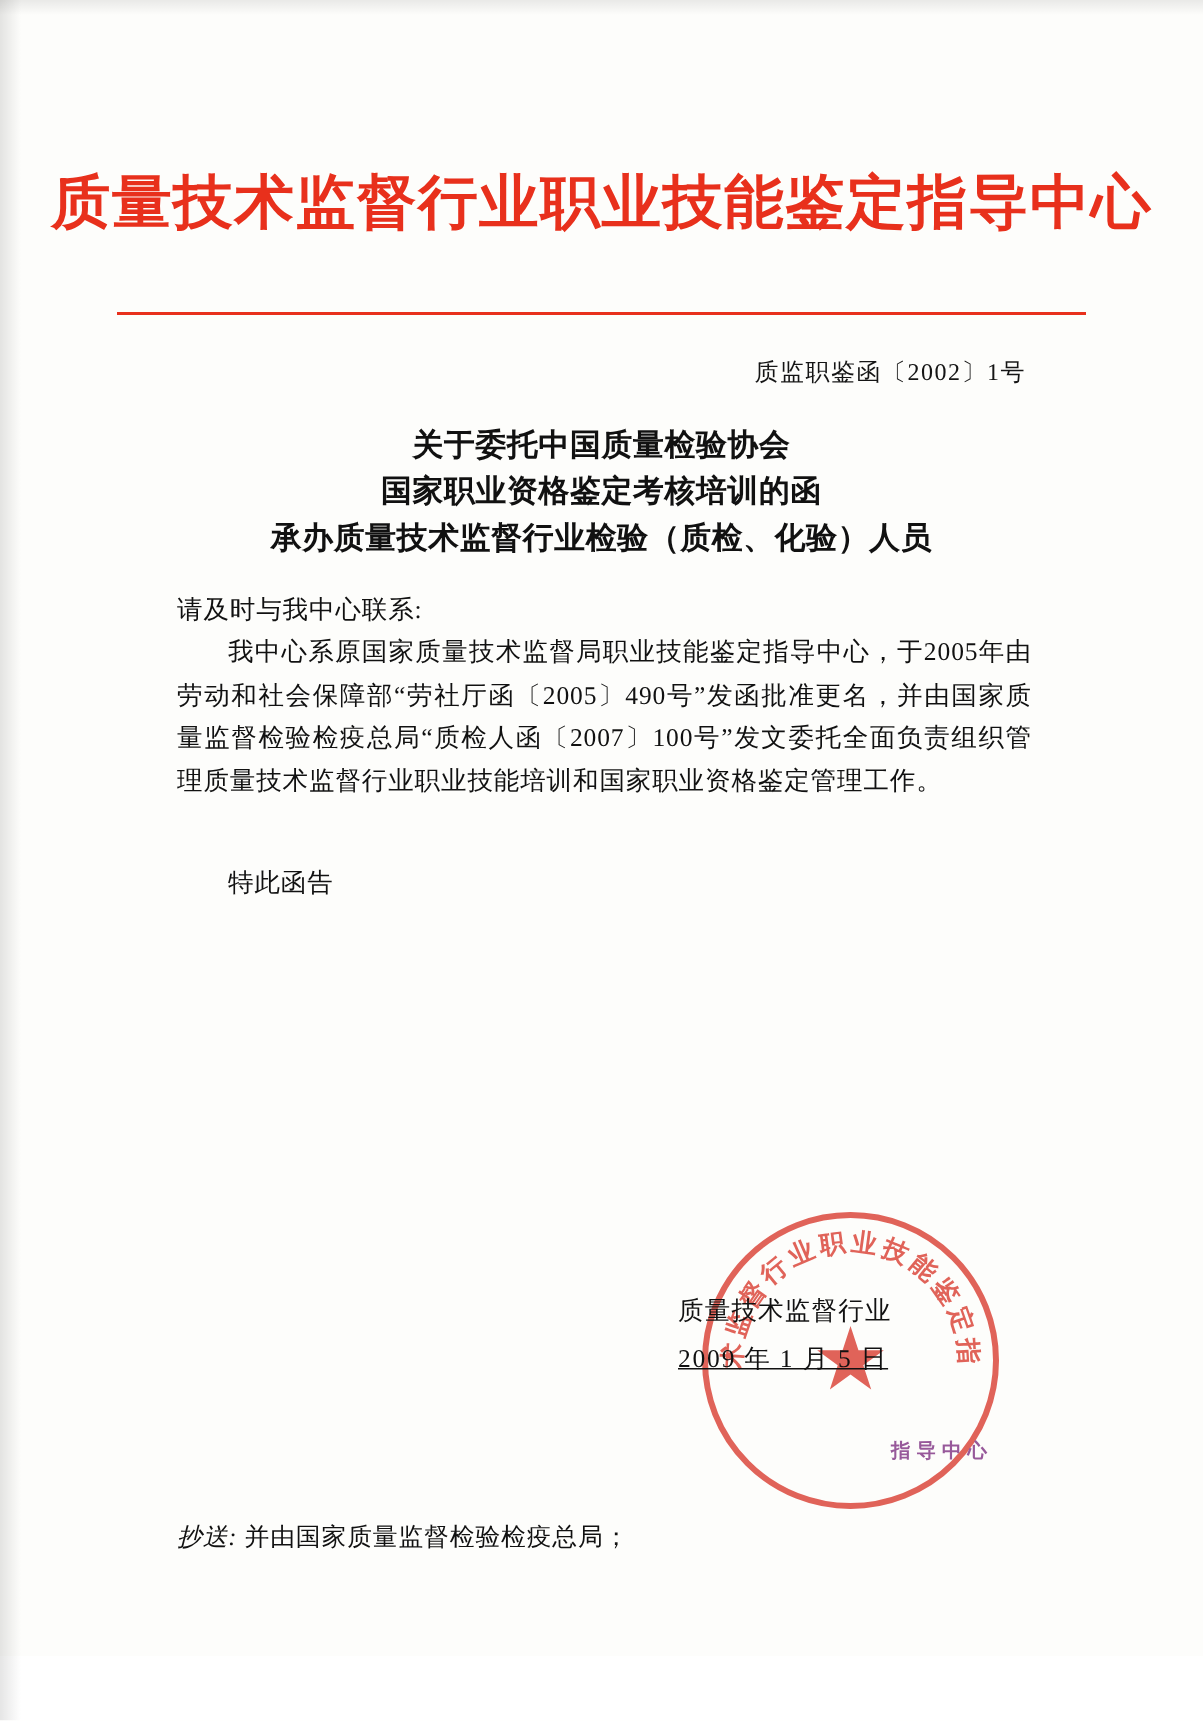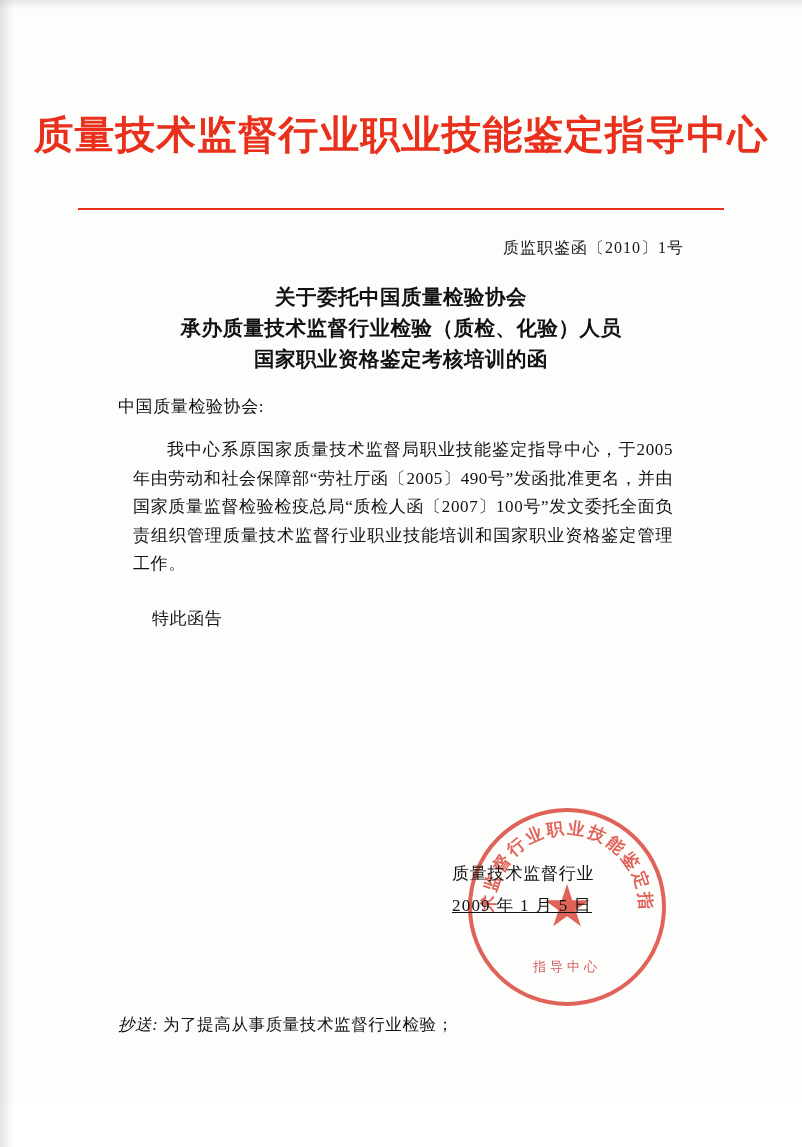--- a/index.html
+++ b/index.html
@@ -85,28 +85,28 @@
     color: #111;
   }
   .para {
     font-size: 17px;
     line-height: 28.5px;
     letter-spacing: 0.6px;
     text-align: justify;
     text-justify: inter-ideograph;
     text-indent: 2em;
     color: #111;
-    margin: 15px;
+    margin: 0;
   }
   .closing {
     font-size: 17px;
     line-height: 28px;
     letter-spacing: 0.6px;
     text-indent: 2em;
-    margin-top: 26px;
+    margin-top: 40px;
     color: #111;
   }
   
   .signature {
     position: absolute;
     top: 858px;
     left: 452px;
     width: 230px;
     text-align: left;
     font-size: 17px;
@@ -152,26 +152,26 @@
     color: #d6281b;
     font-size: 58px;
     line-height: 58px;
     text-align: center;
   }
   .seal-bottom {
     position: absolute;
     bottom: 26px;
     left: 0;
     width: 190px;
-    text-align: center;
+    text-align: right;
     font-size: 13px;
     letter-spacing: 4px;
-    color: #b91c1c;
+    color: #701a75;
     font-family: "DejaVu Serif", "Liberation Serif", serif;
-    font-weight: normal;
+    font-weight: bold;
   }
   
   .cc-block {
     position: absolute;
     top: 1010px;
     left: 118px;
     width: 600px;
     font-size: 16.5px;
     line-height: 30px;
     letter-spacing: 0.6px;
@@ -209,30 +209,30 @@
 <div class="page">
 
   <div class="edge-shadow-top"></div>
   <div class="edge-shadow-left"></div>
 
   <div class="letterhead">
     <div class="letterhead-title">质量技术监督行业职业技能鉴定指导中心</div>
   </div>
   <div class="letterhead-rule"></div>
 
-  <div class="doc-number">质监职鉴函〔2010〕1号</div>
+  <div class="doc-number">质监职鉴函〔2002〕1号</div>
 
   <div class="title-block">
     <div class="title-line">关于委托中国质量检验协会</div>
+    <div class="title-line">国家职业资格鉴定考核培训的函</div>
     <div class="title-line">承办质量技术监督行业检验（质检、化验）人员</div>
-    <div class="title-line">国家职业资格鉴定考核培训的函</div>
   </div>
 
   <div class="body-block">
-    <div class="salutation">中国质量检验协会:</div>
+    <div class="salutation">请及时与我中心联系:</div>
     <p class="para">我中心系原国家质量技术监督局职业技能鉴定指导中心，于2005年由劳动和社会保障部“劳社厅函〔2005〕490号”发函批准更名，并由国家质量监督检验检疫总局“质检人函〔2007〕100号”发文委托全面负责组织管理质量技术监督行业职业技能培训和国家职业资格鉴定管理工作。</p>
     <div class="closing">特此函告</div>
   </div>
 
   <div class="seal">
     <div class="seal-inner"></div>
     <svg viewBox="0 0 190 190" aria-hidden="true">
       <defs>
         <path id="sealArc" d="M 22,95 A 73,73 0 1 1 168,95"></path>
       </defs>
@@ -245,17 +245,17 @@
   </div>
 
   <div class="signature">
     <div>质量技术监督行业</div>
     <div class="sig-date">2009 年 1 月 5 日</div>
   </div>
 
   <div class="cc-block">
     <span class="cc-label">抄送:</span>
     <span class="cc-lines">
-      <span class="cc-line">为了提高从事质量技术监督行业检验；</span><br>
+      <span class="cc-line">并由国家质量监督检验检疫总局；</span><br>
     </span>
   </div>
 
 </div>
 
 </body></html>

